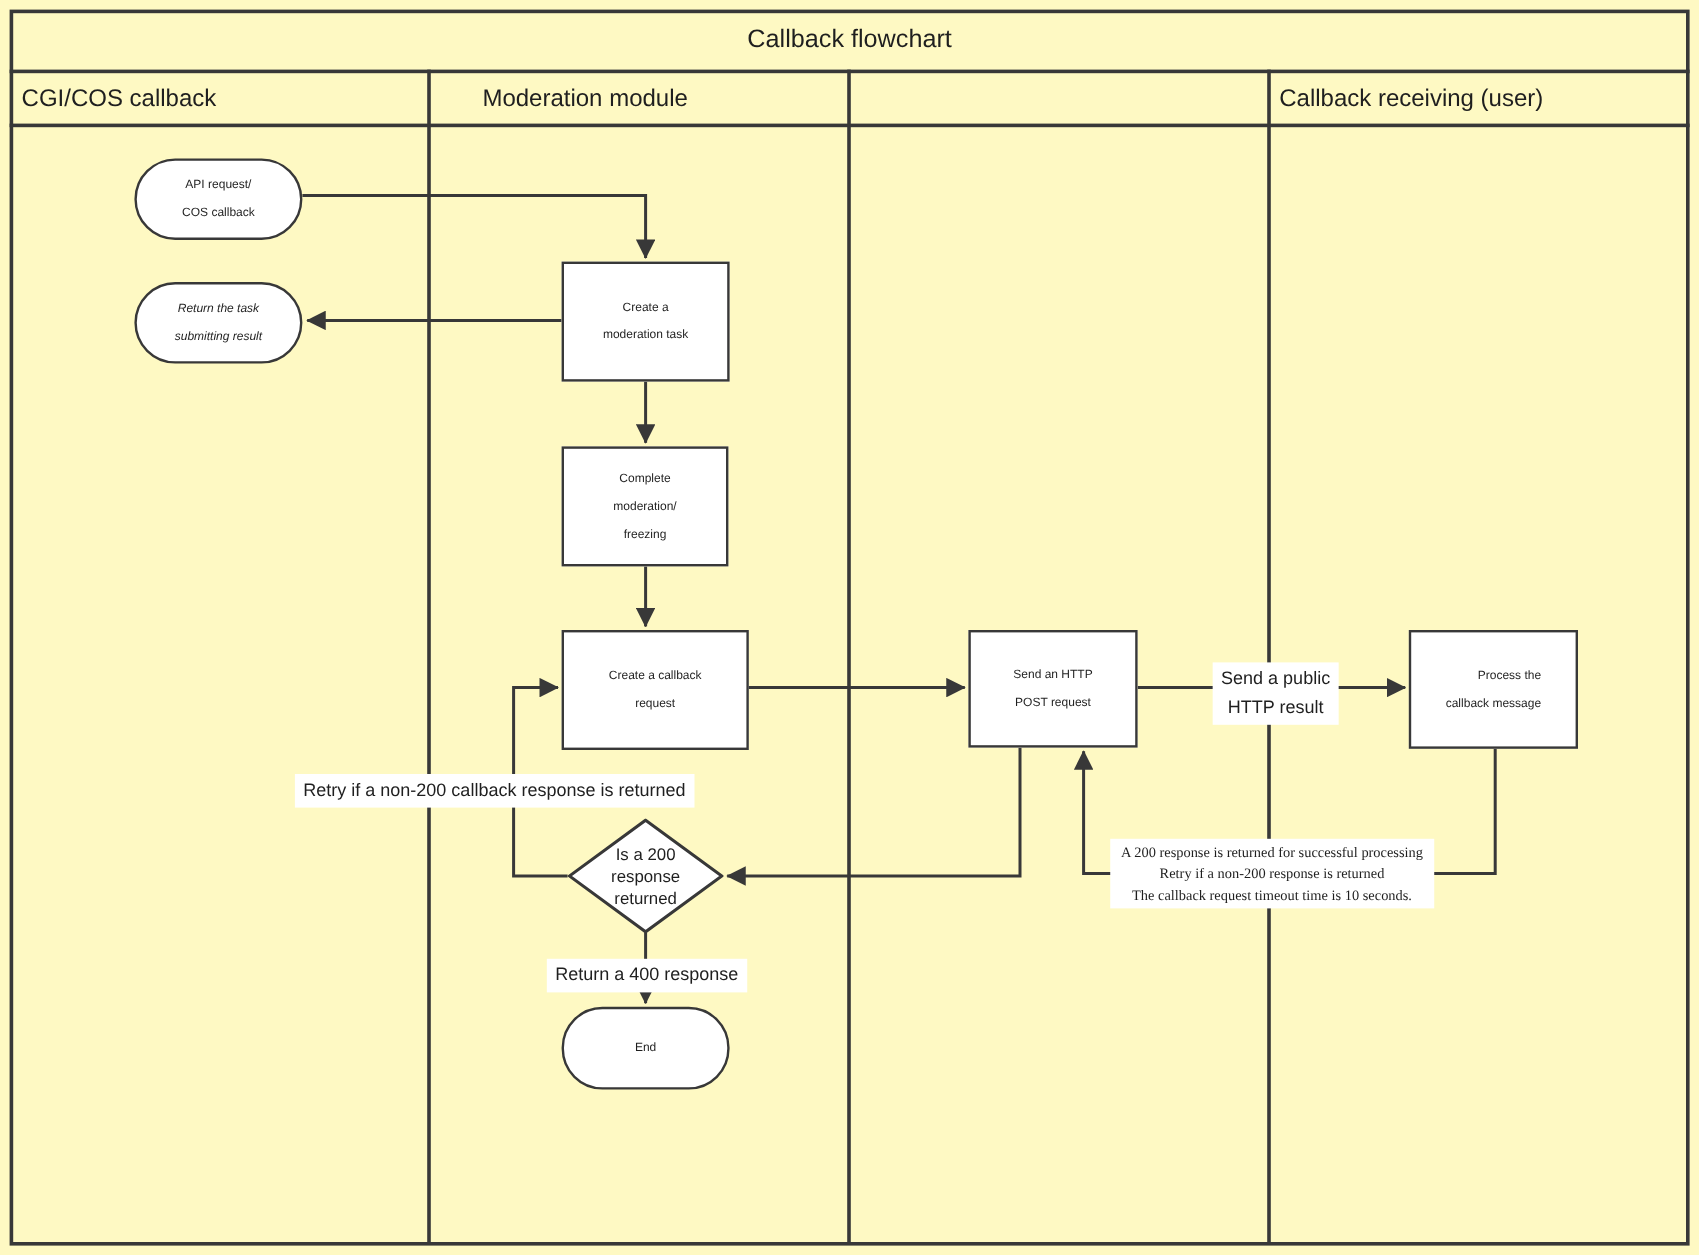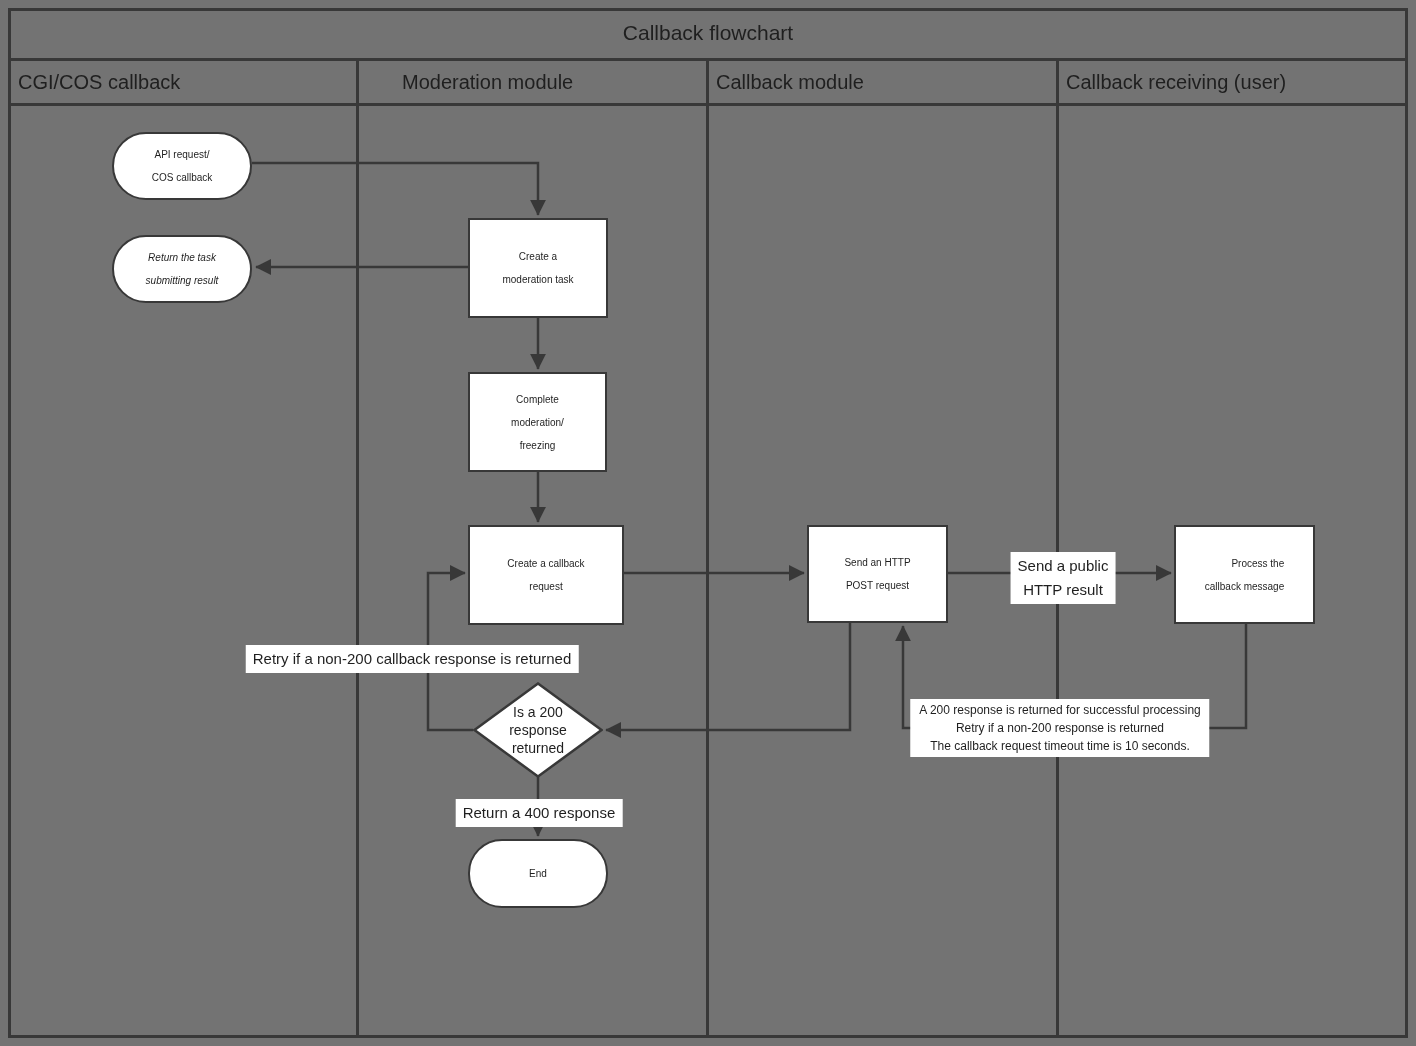--- a/index.html
+++ b/index.html
@@ -1,17 +1,17 @@
 <!DOCTYPE html>
 <html><head>
 <meta charset="utf-8">
 <style>
   html,body{margin:0;padding:0;background:#ffffff;}
   body{width:1416px;height:1046px;position:relative;font-family:"Liberation Sans",sans-serif;color:#1f1f1f;}
-  .canvas{position:absolute;left:0;top:0;width:1416px;height:1046px;background:#737373;overflow:hidden;}
+  .canvas{position:absolute;left:0;top:0;width:1416px;height:1046px;background:#fef9c3;overflow:hidden;}
   .outer-border{position:absolute;left:8px;top:8px;width:1400px;height:1030px;border:3px solid #383838;box-sizing:border-box;z-index:1;}
   .hline{position:absolute;left:8px;width:1400px;height:3px;background:#383838;z-index:1;}
   .vline{position:absolute;top:58px;width:3px;height:977px;background:#383838;z-index:1;}
   .title-band{position:absolute;left:8px;top:8px;width:1400px;height:50px;display:flex;align-items:center;justify-content:center;font-size:21px;z-index:2;}
   .lane-header{position:absolute;top:61px;height:42px;display:flex;align-items:center;font-size:20px;z-index:2;}
   svg.connectors{position:absolute;left:0;top:0;width:1416px;height:1046px;z-index:2;}
   .node{position:absolute;background:#ffffff;border:2.5px solid #383838;box-sizing:border-box;display:flex;align-items:center;justify-content:center;text-align:center;white-space:pre-line;font-size:10px;line-height:23px;z-index:3;}
   .stadium{border-radius:34px;}
   .diamond-wrap{position:absolute;left:473px;top:682px;width:130px;height:96px;z-index:3;}
   .diamond-wrap svg{position:absolute;left:0;top:0;}
@@ -28,21 +28,20 @@
   <div class="hline" style="top:58px;"></div>
   <div class="hline" style="top:103px;"></div>
   <div class="vline" style="left:356px;"></div>
   <div class="vline" style="left:706px;"></div>
   <div class="vline" style="left:1056px;"></div>
 
   <div class="title-band">Callback flowchart</div>
 
   <div class="lane-header" style="left:18px;width:330px;">CGI/COS callback</div>
   <div class="lane-header" style="left:366px;width:330px;margin-left:36px;">Moderation module</div>
-  <div class="lane-header" style="left:716px;width:330px;">Callback module</div>
   <div class="lane-header" style="left:1066px;width:334px;">Callback receiving (user)</div>
 
   <svg class="connectors" viewBox="0 0 1416 1046">
     <defs>
       <marker id="arrow" markerWidth="6.5" markerHeight="6.5" viewBox="0 0 10 10" refX="9.5" refY="5" orient="auto">
         <path d="M0,0 L10,5 L0,10 Z" fill="#383838"></path>
       </marker>
     </defs>
     <g fill="none" stroke="#383838" stroke-width="2.5">
       <path d="M252,163 H538 V215" marker-end="url(#arrow)"></path>
@@ -82,17 +81,17 @@
 response
 returned</div>
   </div>
 
   <div class="node stadium" style="left:468px;top:839px;width:140px;height:69px;">End</div>
 
   <div class="edge-label" style="left:412px;top:659px;">Retry if a non-200 callback response is returned</div>
   <div class="edge-label" style="left:539px;top:813px;">Return a 400 response</div>
   <div class="edge-label" style="left:1063px;top:578px;">Send a public
 HTTP result</div>
-  <div class="edge-label note" style="left:1060px;top:728px;">A 200 response is returned for successful processing
+  <div class="edge-label note" style="left:1060px;top:728px;font-family:Liberation Serif, serif;">A 200 response is returned for successful processing
 Retry if a non-200 response is returned
 The callback request timeout time is 10 seconds.</div>
 
 </div>
 
 </body></html>

